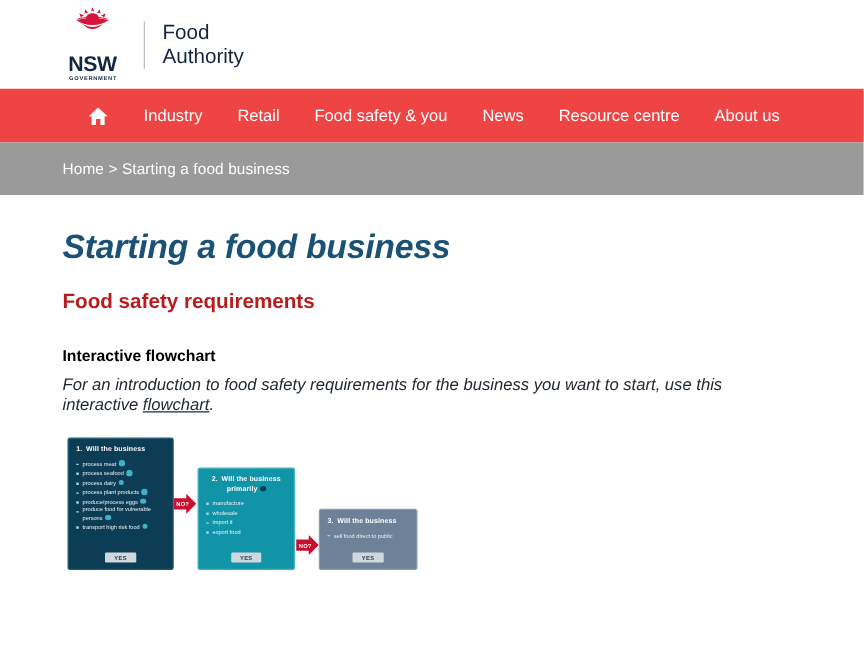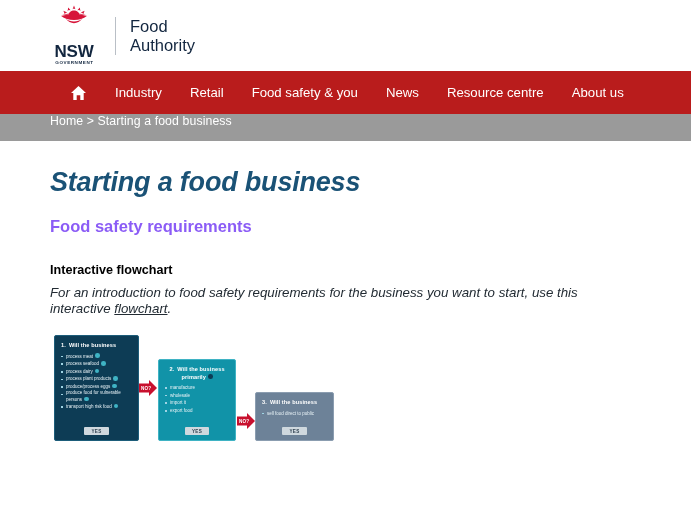--- a/index.html
+++ b/index.html
@@ -56,42 +56,43 @@
   .brand-name {
     font-size: 16.5px;
     line-height: 19px;
     color: #12263f;
     font-weight: normal;
   }
 
   
   .navbar {
     height: 43px;
-    background: #b91c1c;
+    background: #ef4444;
     display: flex;
     align-items: center;
     padding-left: 56px;
   }
   .nav-item {
     color: #ffffff;
     font-size: 13.2px;
     line-height: 43px;
     padding: 0 14px;
     white-space: nowrap;
     cursor: pointer;
     text-decoration: none;
   }
   .nav-home { padding: 0 14px; display: flex; align-items: center; }
   .home-icon { display: block; }
 
   
   .breadcrumb-bar {
-    height: 27px;
+    height: 42px;
     background: #9a9a9a;
     display: flex;
+    align-items: center;
     padding-left: 50px;
   }
   .breadcrumb-text {
     color: #ffffff;
     font-size: 12.3px;
     letter-spacing: 0.1px;
   }
 
   
   .content {
@@ -108,21 +109,21 @@
   .para {
     font-size: 13.3px;
     color: #222b33;
     margin: 20px 0 0 0;
     line-height: 16px;
   }
   .para.second { margin-top: 16px; }
   .section-title {
     font-size: 16.5px;
     font-weight: bold;
-    color: #8b5cf6;
+    color: #b91c1c;
     margin: 19px 0 0 0;
   }
   .sub-title {
     font-size: 12.6px;
     font-weight: bold;
     color: #000000;
     margin: 27px 0 0 0;
   }
   .para.intro { margin-top: 8px; font-style: italic; }
   .inline-link {

